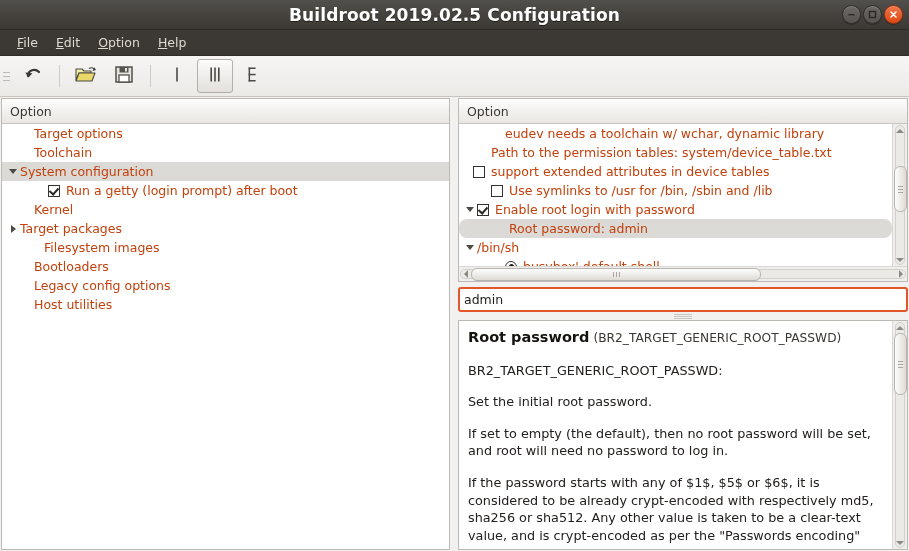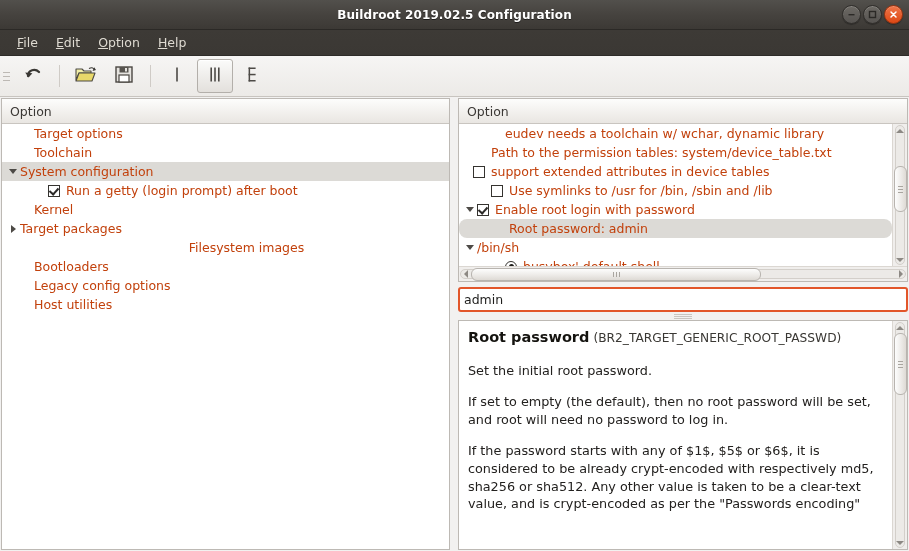--- a/index.html
+++ b/index.html
@@ -24,21 +24,21 @@
     height: 29px;
     flex: 0 0 29px;
     background: linear-gradient(to bottom, #52504c 0%, #474440 45%, #3c3935 100%);
     border-bottom: 1px solid #2b2926;
     display: flex;
     align-items: center;
     justify-content: center;
   }
   .titlebar-title {
     color: #ffffff;
-    font-size: 12px;
+    font-size: 17px;
     font-weight: bold;
     letter-spacing: 0.1px;
     text-shadow: 0 1px 0 rgba(0,0,0,0.55);
   }
   .window-controls {
     position: absolute;
     right: 6px; top: 0;
     height: 29px;
     display: flex;
     align-items: center;
@@ -536,21 +536,21 @@
                 <span class="tlabel">Run a getty (login prompt) after boot</span>
               </div>
               <div class="trow" style="padding-left: 18px;">
                 <span class="arrow"></span>
                 <span class="tlabel">Kernel</span>
               </div>
               <div class="trow" style="padding-left: 4px;">
                 <span class="arrow right"></span>
                 <span class="tlabel">Target packages</span>
               </div>
-              <div class="trow" style="padding-left: 28px; justify-content: center;">
+              <div class="trow" style="padding-left: 28px;">
                 <span class="arrow"></span>
                 <span class="tlabel">Filesystem images</span>
               </div>
               <div class="trow" style="padding-left: 18px;">
                 <span class="arrow"></span>
                 <span class="tlabel">Bootloaders</span>
               </div>
               <div class="trow" style="padding-left: 18px;">
                 <span class="arrow"></span>
                 <span class="tlabel">Legacy config options</span>
@@ -646,20 +646,21 @@
       <div class="hsplitter">
           <i></i>
         </div>
 
       <div class="help-widget">
         <div class="help-text" id="help-text">
           <div class="help-p">
             <span class="help-title">Root password</span>
             <span class="help-sym">(BR2_TARGET_GENERIC_ROOT_PASSWD)</span>
           </div>
+        <div class="help-p">BR2_TARGET_GENERIC_ROOT_PASSWD:</div>
             <div class="help-p">Set the initial root password.</div>
             <div class="help-p">If set to empty (the default), then no root password will be set, and root will need no password to log in.</div>
             <div class="help-p">If the password starts with any of $1$, $5$ or $6$, it is considered to be already crypt-encoded with respectively md5, sha256 or sha512. Any other value is taken to be a clear-text value, and is crypt-encoded as per the "Passwords encoding"</div>
           </div>
         <div class="vscroll">
           <div class="trough"></div>
           <div class="sb-arrow up"></div>
           <div class="vthumb" style="flex:0 0 60px;">
             <span class="grip">
                 <i></i>

